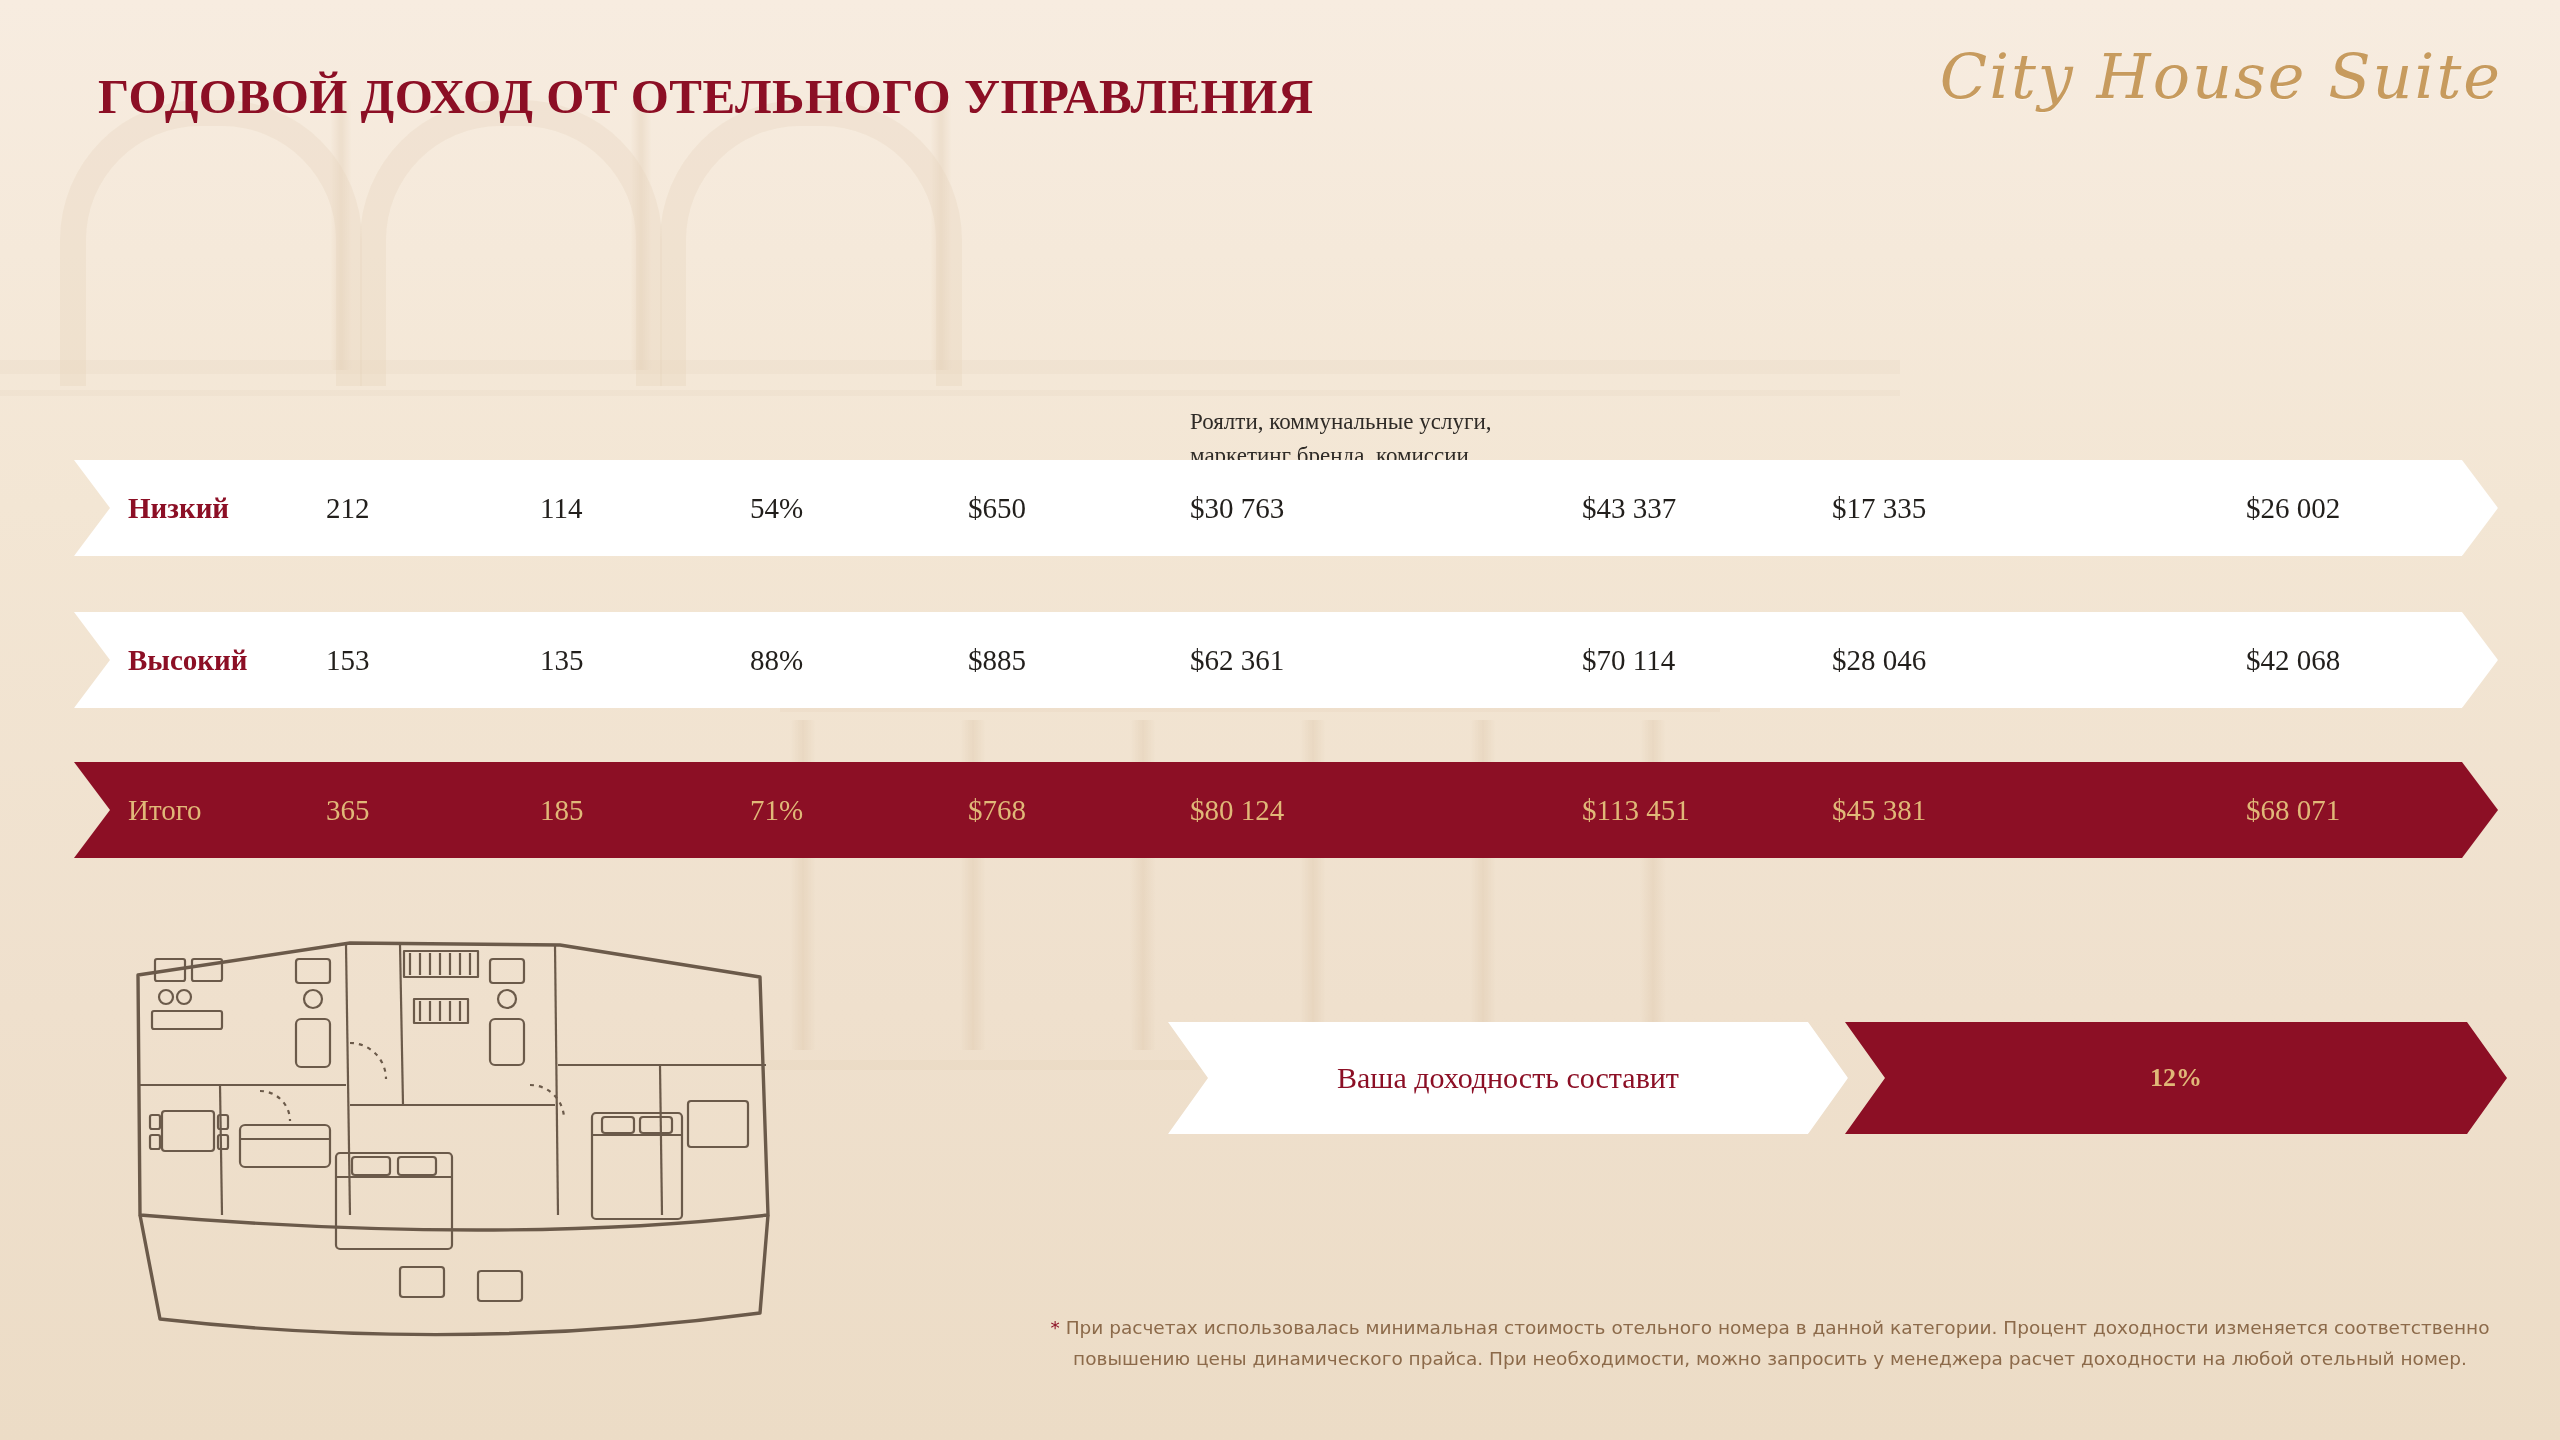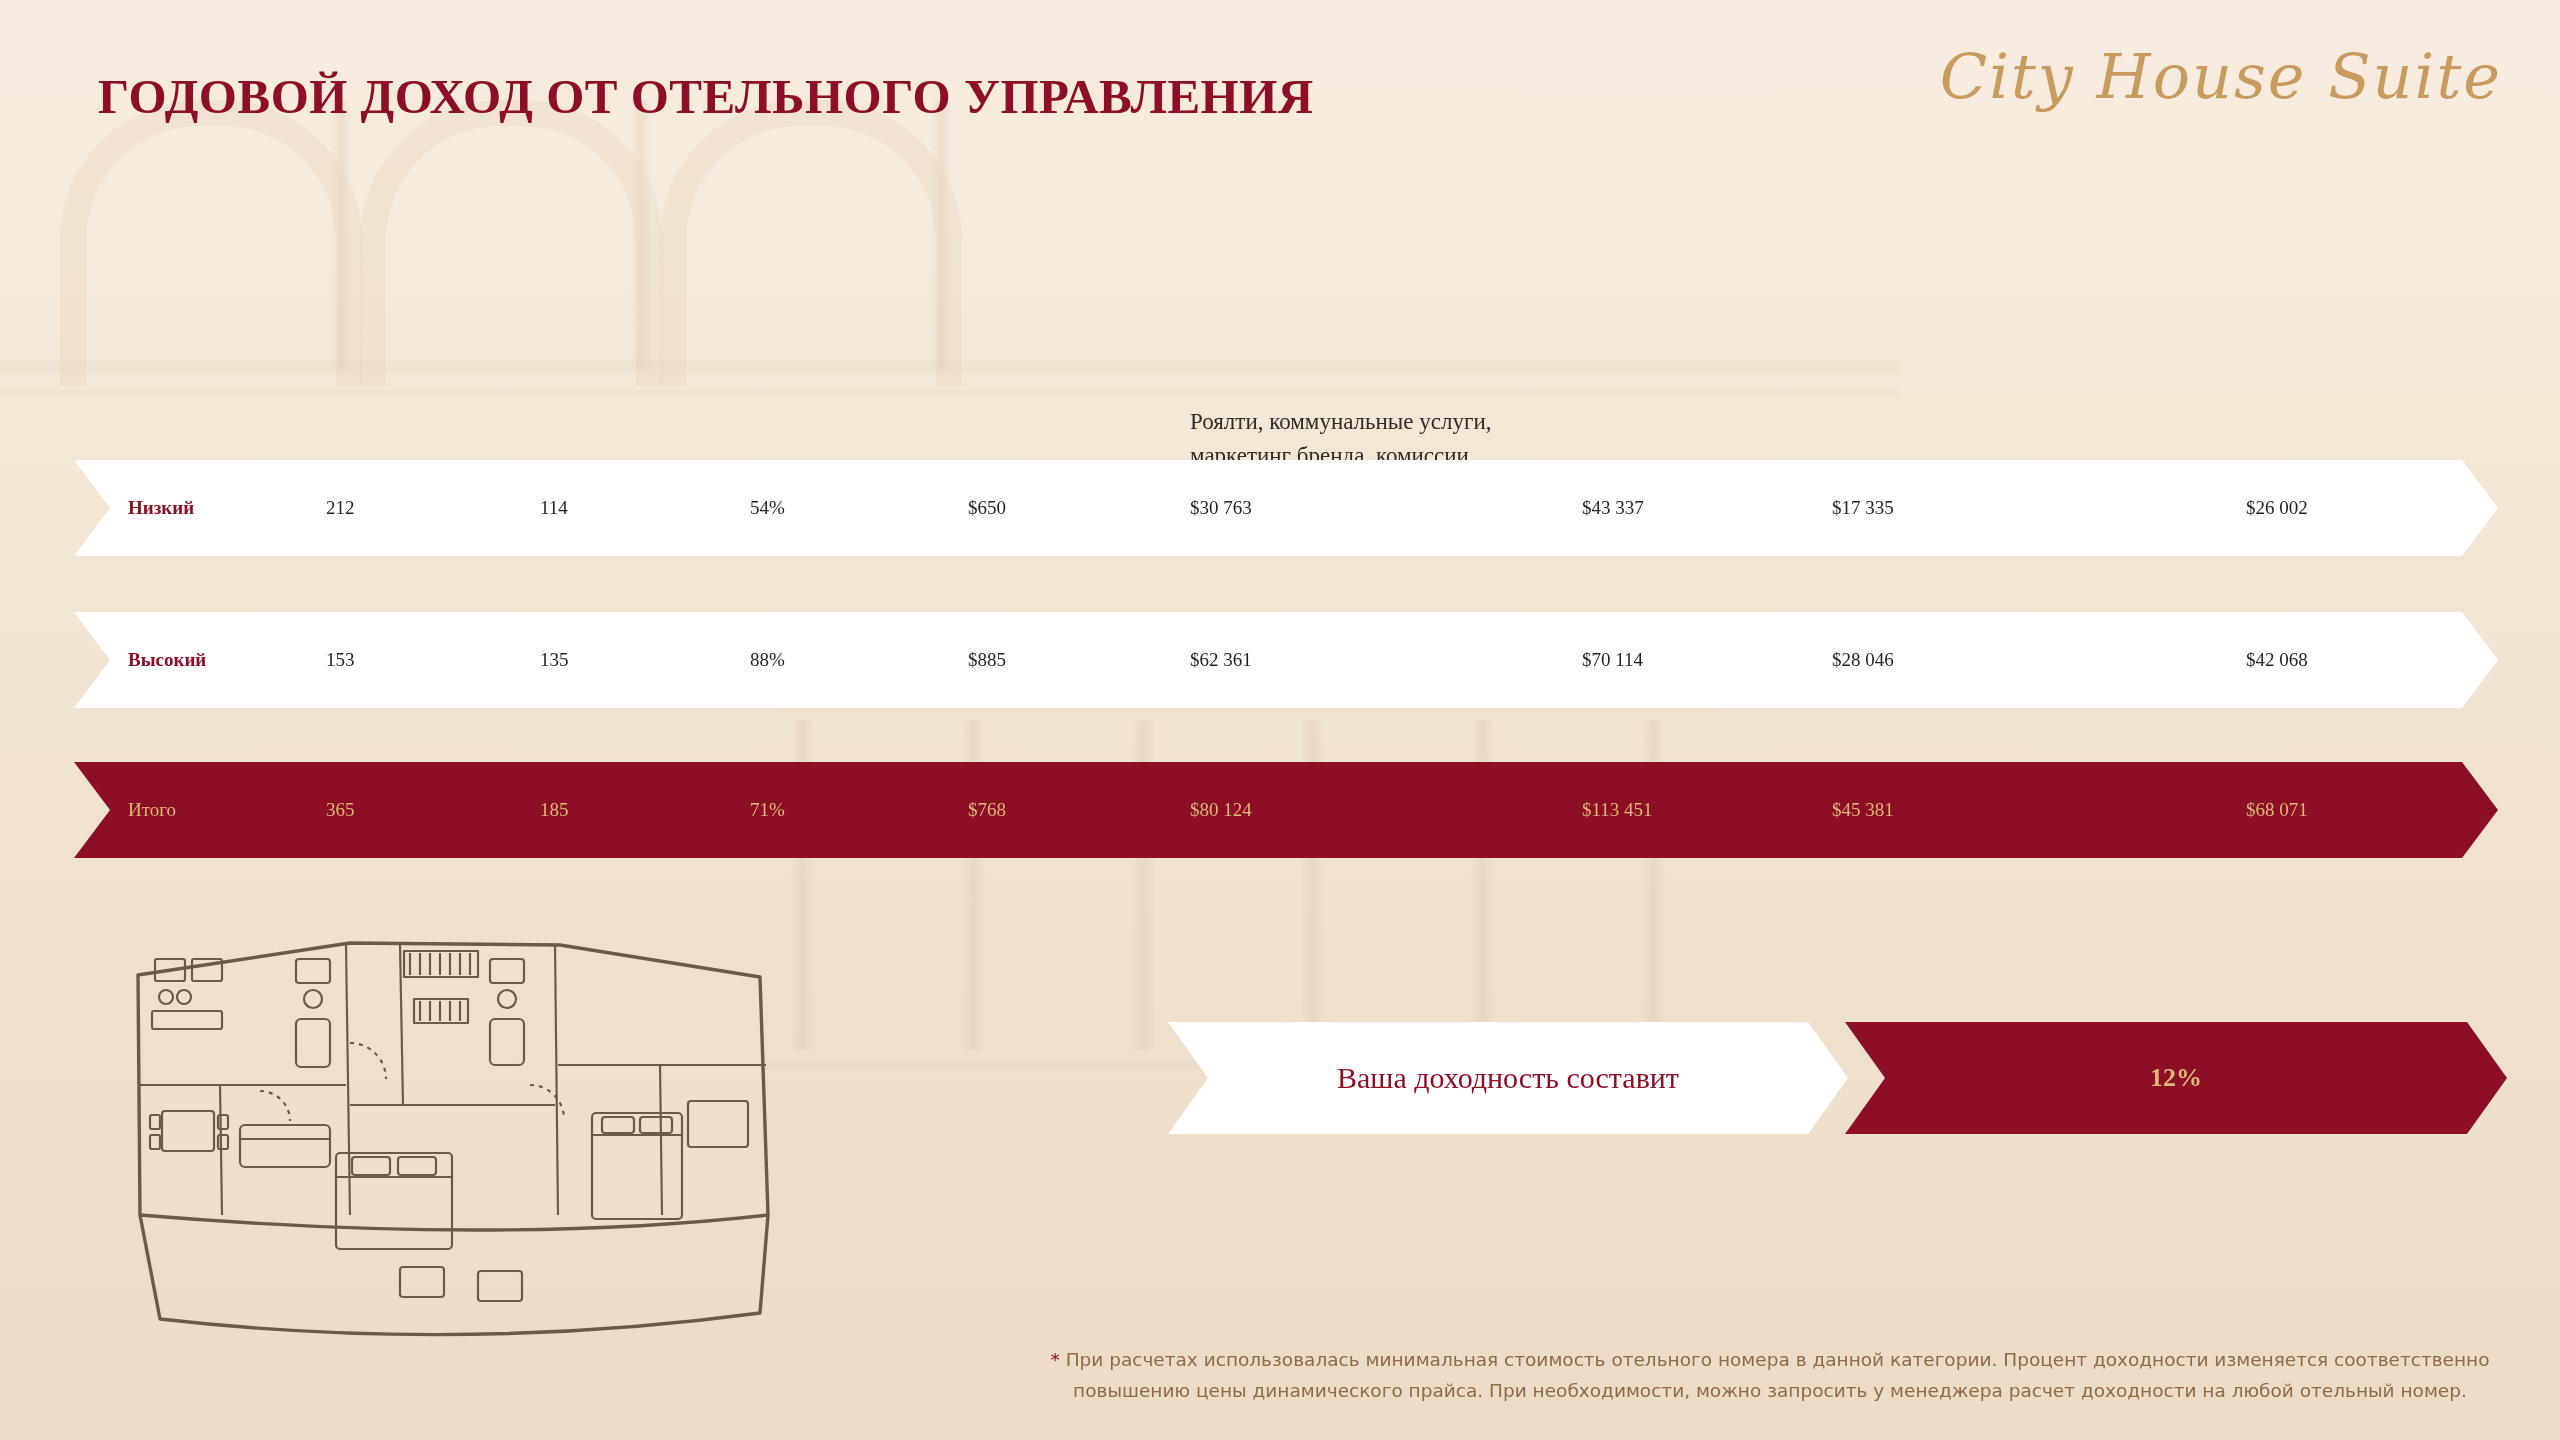--- a/index.html
+++ b/index.html
@@ -108,21 +108,21 @@
   }
   .row.total .shape {
     background: #8c0f25;
     box-shadow: 0 10px 18px rgba(120, 40, 40, 0.18);
   }
   .cell {
     position: absolute;
     top: 0;
     height: 96px;
     line-height: 96px;
-    font-size: 19px;
+    font-size: 29px;
     color: #221f1c;
     white-space: nowrap;
     font-family: "Liberation Serif", serif;
   }
   .cell.season {
     color: #8c0f25;
     font-weight: bold;
   }
   .row.total .cell {
     color: #e0b878;
@@ -194,21 +194,20 @@
   .footnote {
     position: absolute;
     left: 1030px;
     top: 1312px;
     width: 1480px;
     text-align: center;
     font-size: 18.5px;
     line-height: 31px;
     color: #8c6a4a;
     font-family: "DejaVu Sans", sans-serif;
-    margin-top: 32px;
   }
   .footnote .star { color: #8c0f25; }
 </style>
 </head>
 <body>
 
 <div class="page">
 
   <div class="bg-building">
     <div class="bg-band" style="left:0;top:300px;width:1900px;height:14px;"></div>

